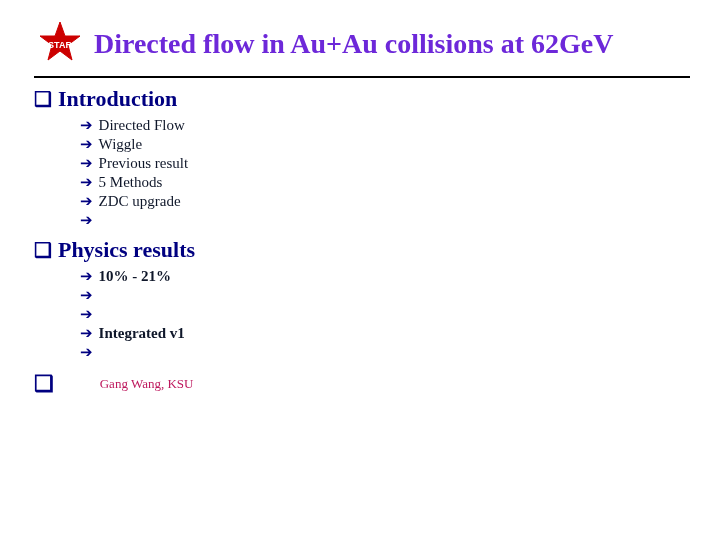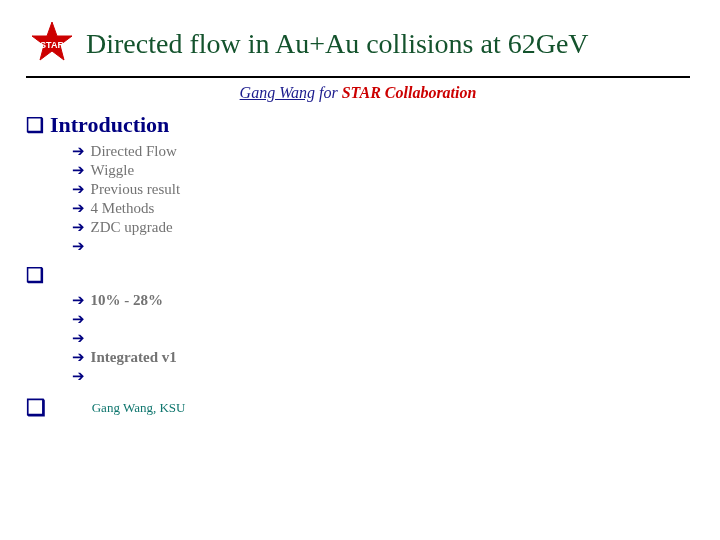--- a/index.html
+++ b/index.html
@@ -8,42 +8,42 @@
       height: 540px;
       background: #ffffff;
       font-family: 'Times New Roman', Times, serif;
       overflow: hidden;
       position: relative;
     }
 
     .page {
       width: 720px;
       height: 379px;
-      padding: 18px 30px 18px 26px;
+      padding: 18px 30px 18px 34px;
       position: relative;
     }
 
     
     .header {
       display: flex;
       align-items: center;
       margin-bottom: 6px;
     }
 
     .star-logo {
       width: 52px;
       height: 52px;
       margin-right: 8px;
       flex-shrink: 0;
     }
 
     .title {
       font-size: 28px;
-      font-weight: normal;
-      color: #14532d;
+      font-weight: bold;
+      color: #6d28d9;
       font-family: 'Times New Roman', Times, serif;
     }
 
     .divider {
       border: none;
       border-top: 2px solid #000;
       margin: 4px 0 6px 0;
     }
 
     .subtitle {
@@ -94,21 +94,21 @@
     }
 
     .bullet-item .arrow {
       color: #000080;
       font-size: 15px;
       margin-right: 6px;
       flex-shrink: 0;
     }
 
     .bullet-item .item-text {
-      color: #737373;
+      color: #0f172a;
     }
 
     
     .bullet-item.bold-text .item-text {
       font-weight: bold;
     }
 
     
     .summary-section {
       display: flex;
@@ -124,21 +124,21 @@
       align-items: center;
     }
 
     .summary-label .checkbox-icon {
       font-size: 22px;
       margin-right: 6px;
     }
 
     .summary-credit {
       font-size: 13px;
-      color: #0f766e;
+      color: #be185d;
       margin-left: 40px;
       font-family: 'Times New Roman', Times, serif;
     }
   </style>
 </head>
 <body>
 
 <div class="page">
 
   <div class="header">
@@ -147,23 +147,20 @@
 
       <polygon points="26,4 31,18 46,18 34,27 38,42 26,33 14,42 18,27 6,18 21,18" fill="#cc0000" stroke="#cc0000" stroke-width="1"></polygon>
 
       <text x="26" y="30" text-anchor="middle" font-size="9" font-weight="bold" fill="white" font-family="Arial, sans-serif">STAR</text>
     </svg>
     <span class="title">Directed flow in Au+Au collisions at 62GeV</span>
   </div>
 
   <hr class="divider">
 
-  <div class="subtitle">
-    <span style="text-decoration: underline; color:#1a1a8c; font-style:italic;">Gang Wang</span><span> for </span><span class="star-collab">STAR Collaboration</span>
-  </div>
 
   <div class="section-heading">
     <span class="checkbox-icon">❑</span>
     <span>Introduction</span>
   </div>
 
   <div class="bullet-list">
     <div class="bullet-item">
       <span class="arrow">➔</span>
       <span class="item-text">Directed Flow</span>
@@ -171,39 +168,40 @@
     <div class="bullet-item">
       <span class="arrow">➔</span>
       <span class="item-text">Wiggle</span>
     </div>
     <div class="bullet-item">
       <span class="arrow">➔</span>
       <span class="item-text">Previous result</span>
     </div>
     <div class="bullet-item">
       <span class="arrow">➔</span>
-      <span class="item-text">4 Methods</span>
+      <span class="item-text">5 Methods</span>
     </div>
     <div class="bullet-item">
       <span class="arrow">➔</span>
       <span class="item-text">ZDC upgrade</span>
     </div>
     <div class="bullet-item">
       <span class="arrow">➔</span>
     </div>
   </div>
 
   <div class="section-heading">
     <span class="checkbox-icon">❑</span>
+    <span>Physics results</span>
   </div>
 
   <div class="bullet-list">
     <div class="bullet-item bold-text">
       <span class="arrow">➔</span>
-      <span class="item-text">10% - 28%</span>
+      <span class="item-text">10% - 21%</span>
     </div>
     <div class="bullet-item bold-text">
       <span class="arrow">➔</span>
     </div>
     <div class="bullet-item bold-text">
       <span class="arrow">➔</span>
     </div>
     <div class="bullet-item bold-text">
       <span class="arrow">➔</span>
       <span class="item-text">Integrated v1</span>

